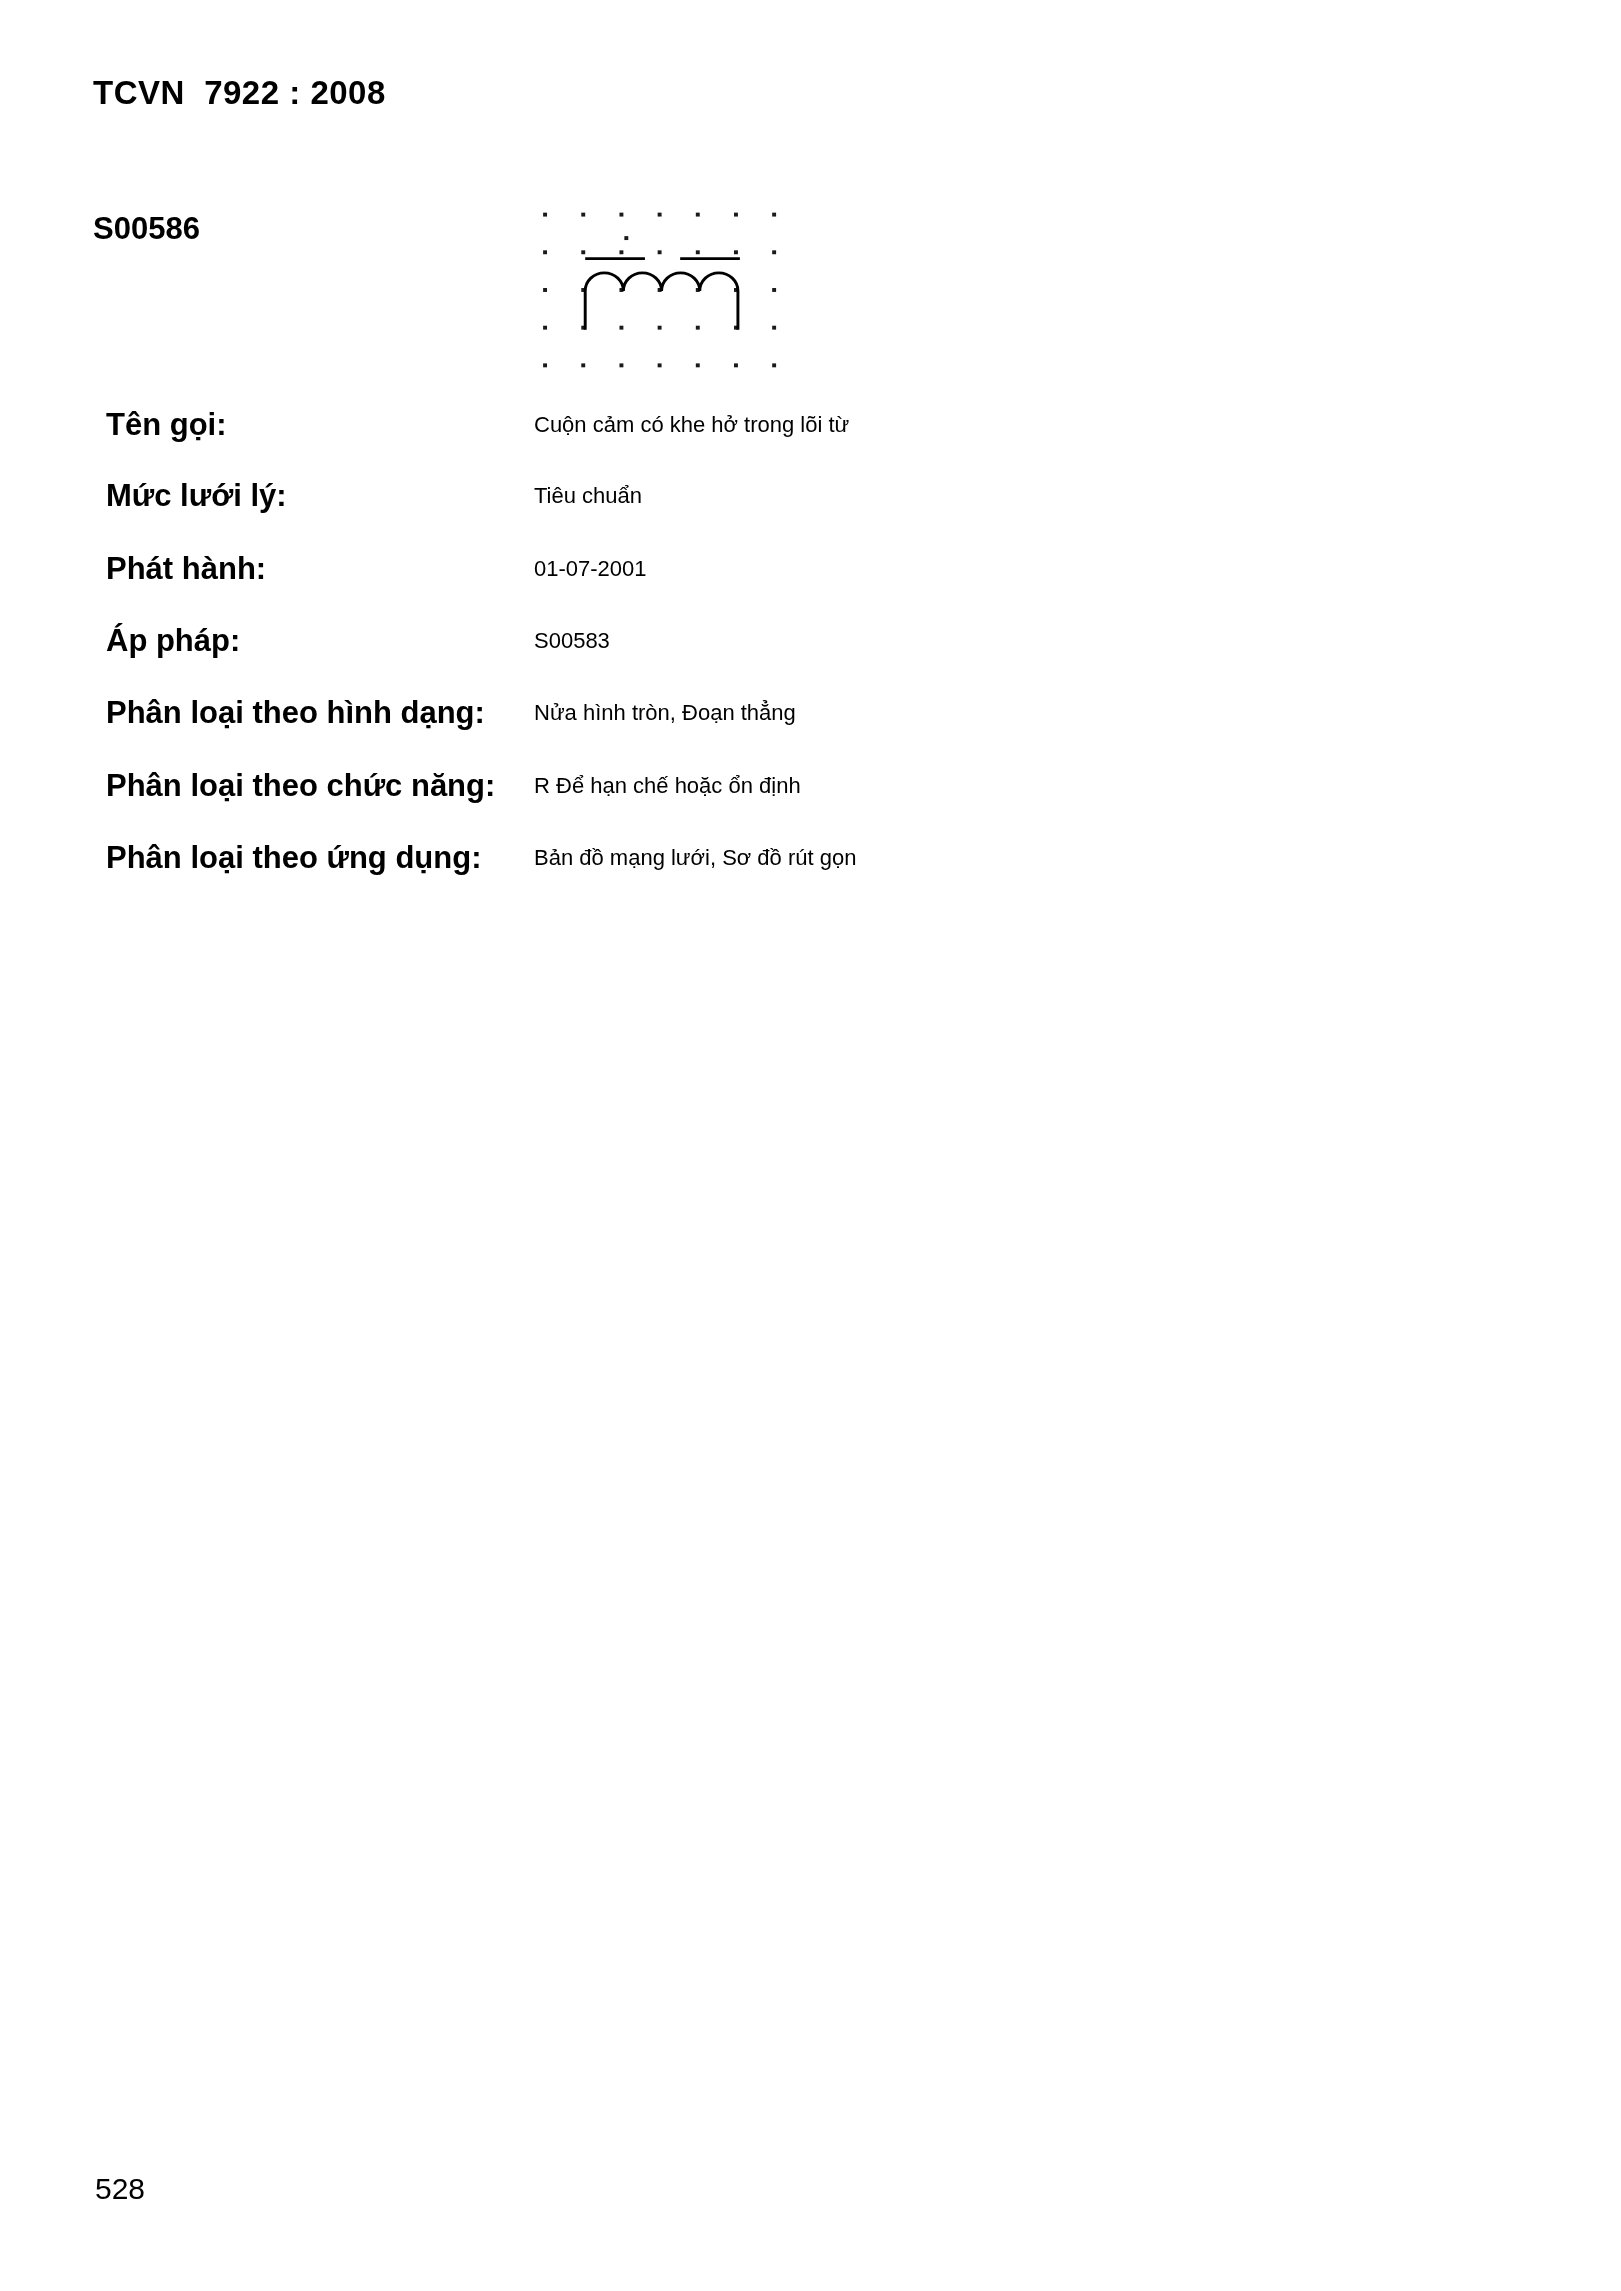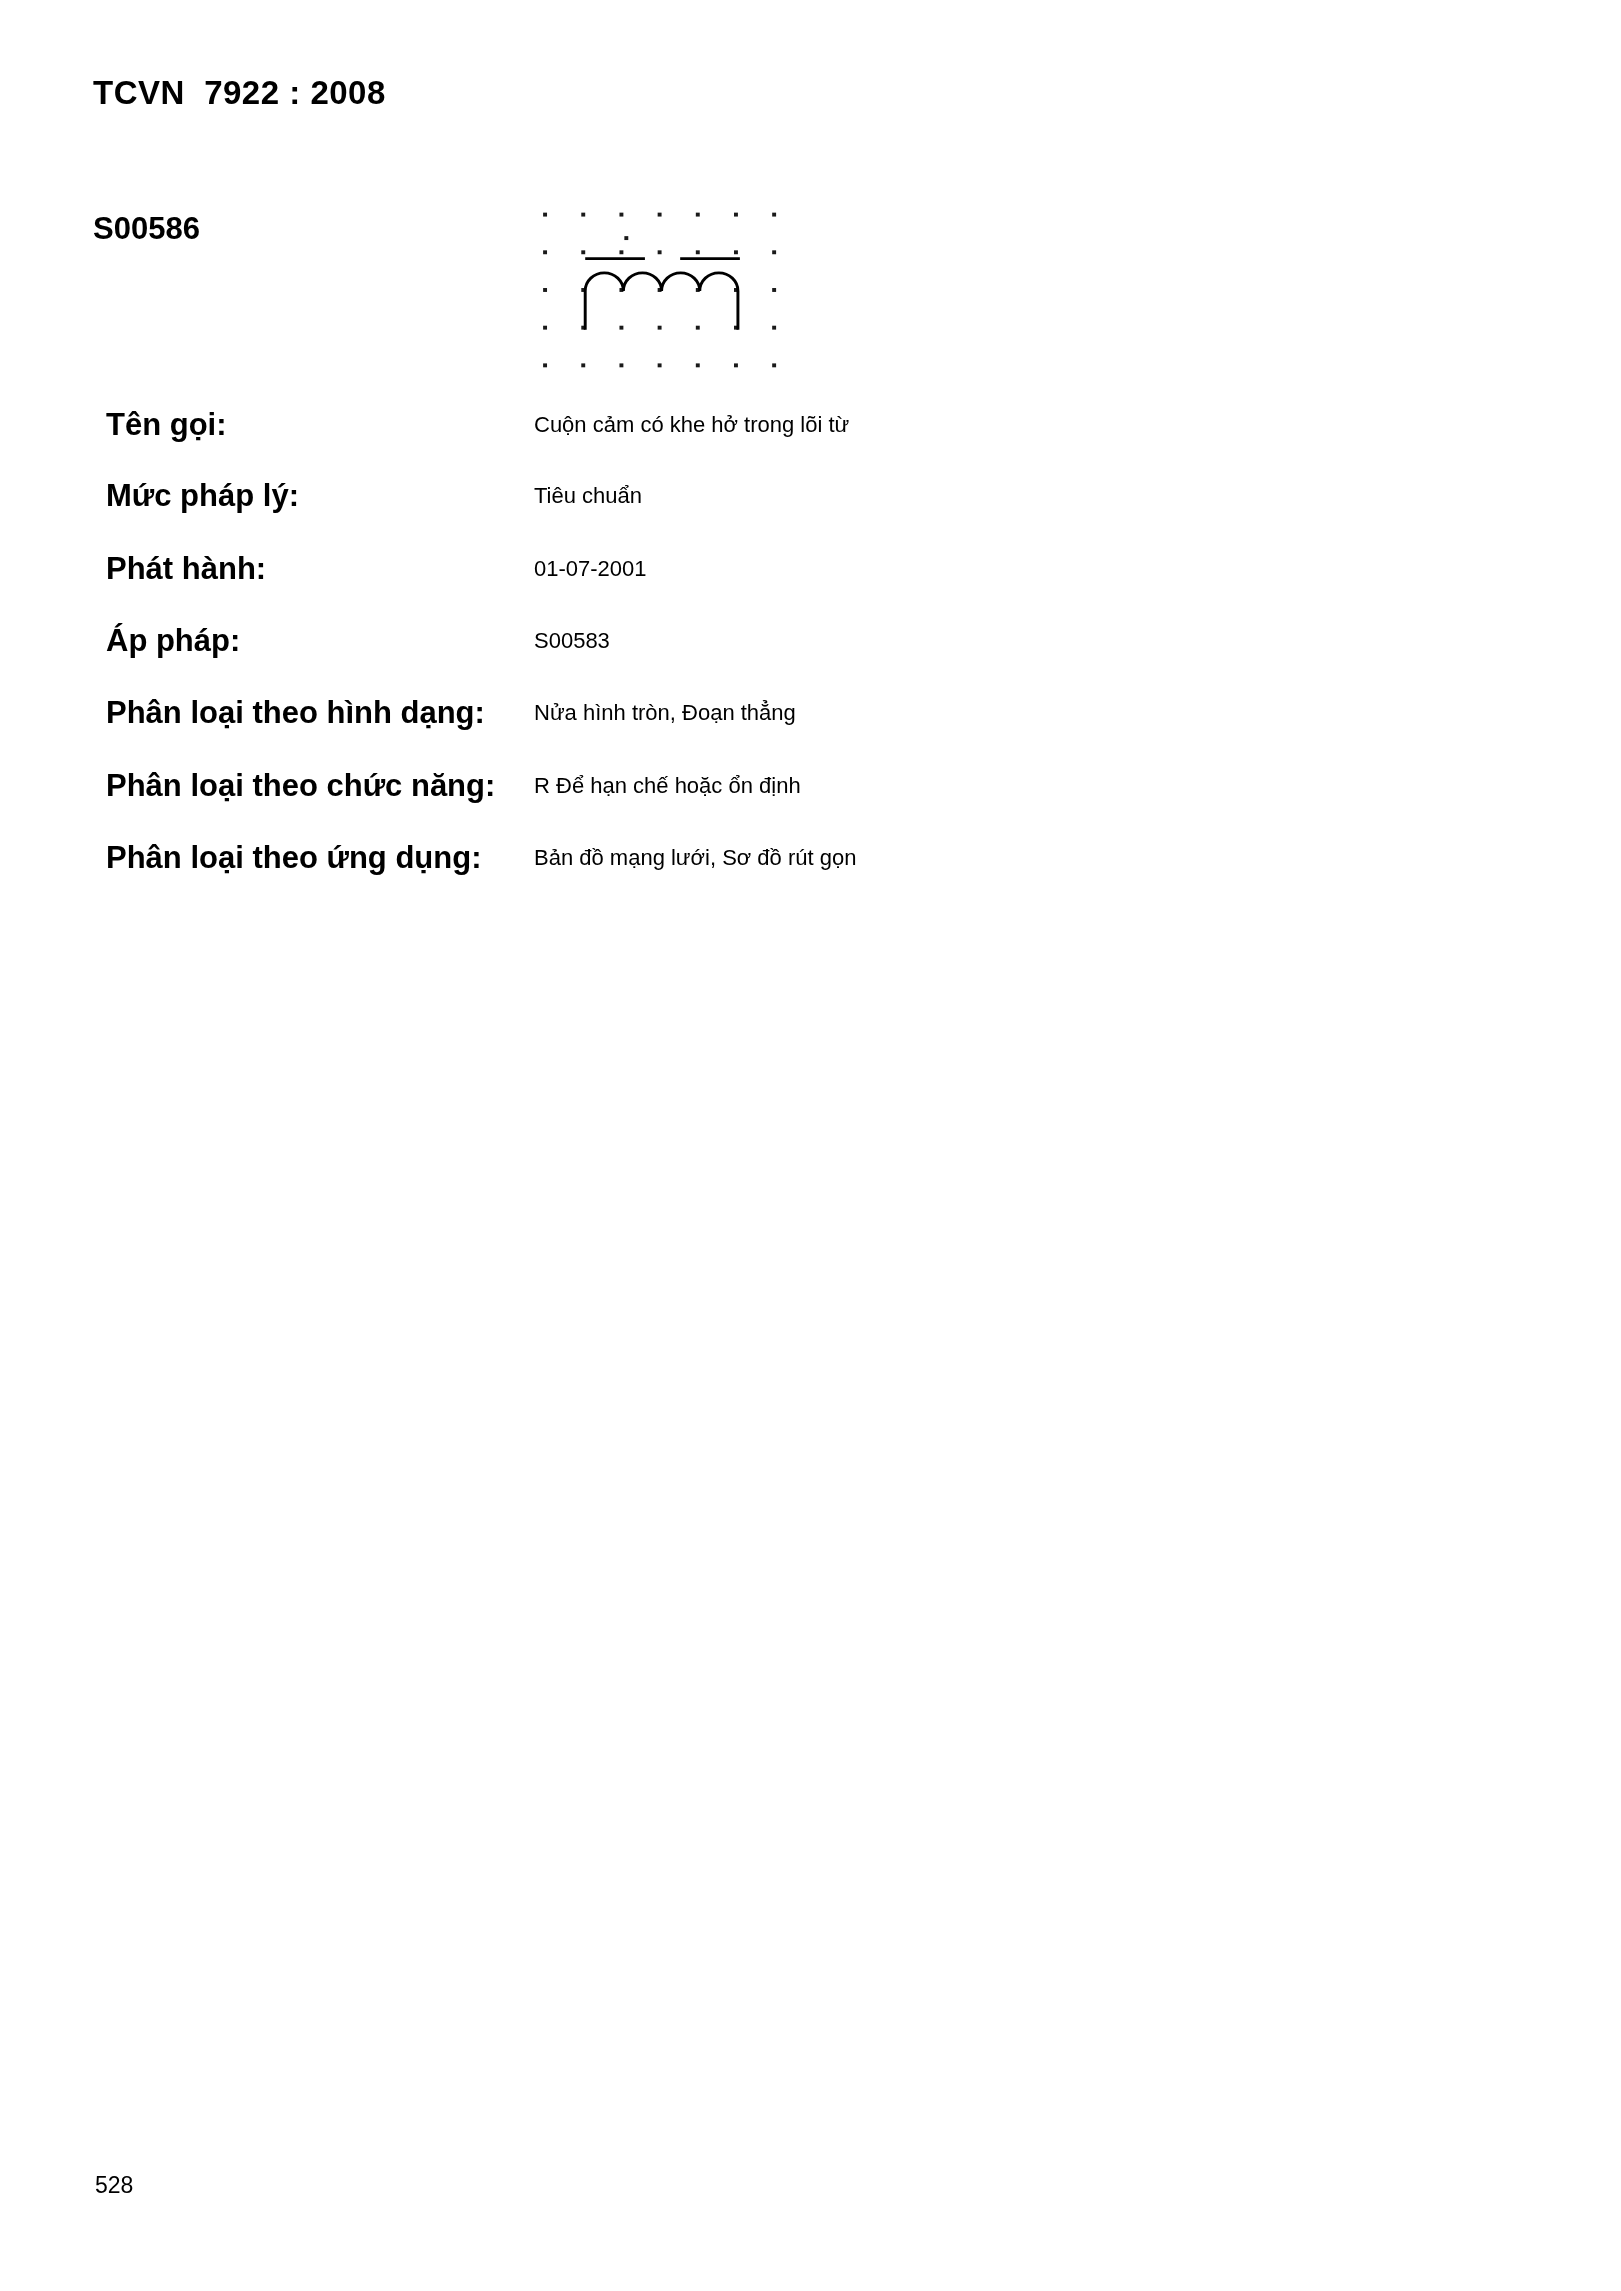--- a/index.html
+++ b/index.html
@@ -67,21 +67,21 @@
     width: 933px;
   }
   .value-line.justified {
     text-align: justify;
     text-align-last: justify;
   }
   .page-number {
     position: absolute;
     left: 95px;
     top: 2172px;
-    font-size: 23px;
+    font-size: 30px;
   }
 </style>
 </head>
 <body>
 
 <div class="page">
 
   <div class="doc-header">TCVN  7922 : 2008</div>
 
   <div class="symbol-id">S00586</div>
@@ -131,21 +131,21 @@
       <path id="coil-winding" fill="none" stroke="#000000" stroke-linecap="square" d="M 54 135 L 54 97 A 19.5 18.5 0 0 1 93 97 A 19.5 18.5 0 0 1 132 97 A 19.5 18.5 0 0 1 171 97 A 19.5 18.5 0 0 1 210 97 L 210 135" stroke-width="3"></path>
     </svg>
   </div>
 
   <div class="field-row" style="top: 400px">
     <div class="field-label">Tên gọi:</div>
     <div class="field-value">Cuộn cảm có khe hở trong lõi từ</div>
   </div>
 
   <div class="field-row" style="top: 471px">
-    <div class="field-label">Mức pháp lý:</div>
+    <div class="field-label">Mức lưới lý:</div>
     <div class="field-value">Tiêu chuẩn</div>
   </div>
 
   <div class="field-row" style="top: 544px">
     <div class="field-label">Phát hành:</div>
     <div class="field-value">01-07-2001</div>
   </div>
 
   <div class="field-row" style="top: 616px">
     <div class="field-label">Áp pháp:</div>

